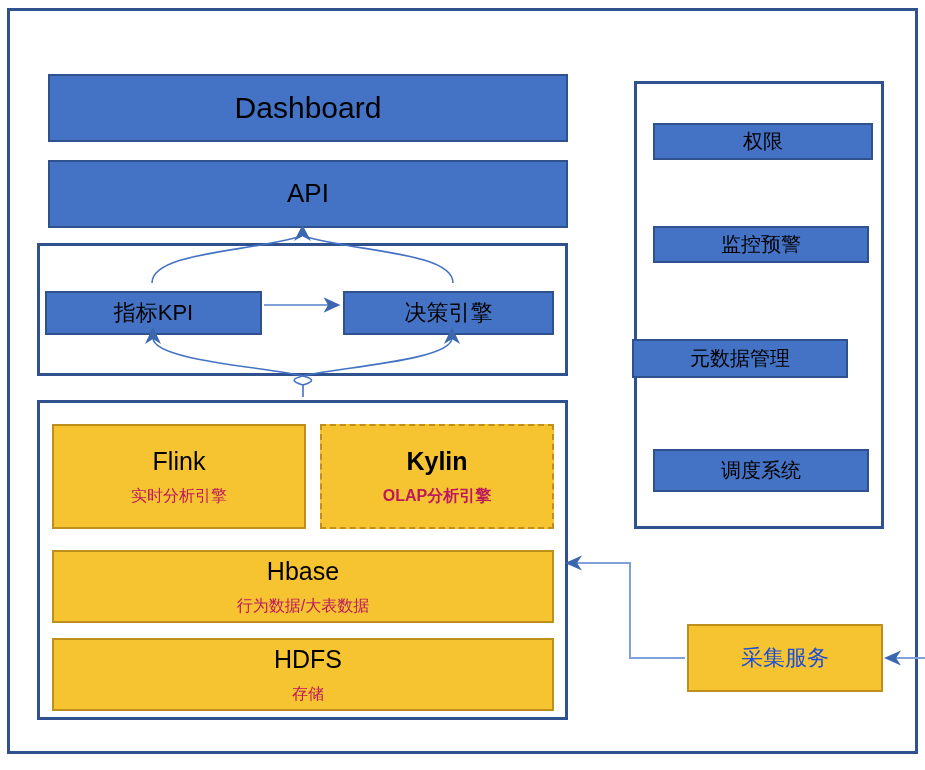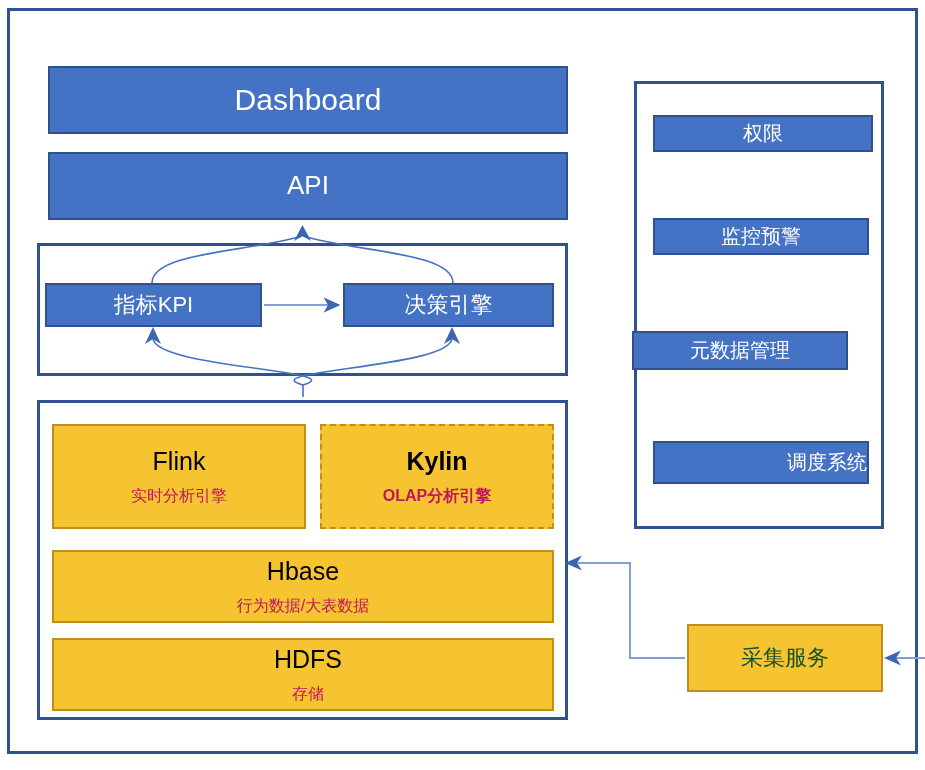--- a/index.html
+++ b/index.html
@@ -30,27 +30,28 @@
   
   .panel {
     border: 3px solid #2F528F;
     background: #ffffff;
   }
 
   
   .box-blue {
     background: #4472C4;
     border: 2px solid #2F528F;
-    color: #ffffff;
+    color: #000000;
     display: flex;
     flex-direction: column;
     align-items: center;
     justify-content: center;
     text-align: center;
     line-height: 1.15;
+    margin-top: 8px;
   }
   
   .box-orange {
     background: #F6C331;
     border: 2px solid #BF8F1E;
     color: #000000;
     display: flex;
     flex-direction: column;
     align-items: center;
     justify-content: center;
@@ -65,21 +66,21 @@
     color: #be185d;
     font-size: 16px;
     margin-top: 2px;
   }
   .box-orange .main {
     font-size: 25px;
     color: #000000;
   }
   .box-orange .solo {
     font-size: 22px;
-    color: #14532d;
+    color: #1d4ed8;
   }
 
   .t-dashboard { font-size: 30px; }
   .t-api { font-size: 26px; }
   .t-mid { font-size: 22px; }
   .t-side { font-size: 20px; }
 
   svg.overlay {
     position: absolute;
     left: 0; top: 0;
@@ -141,21 +142,21 @@
   </div>
 
   <div class="abs box-blue" style="left:653px; top:115px; width:220px; height:37px;">
     <span class="t-side">权限</span>
   </div>
 
   <div class="abs box-blue" style="left:632px; top:331px; width:216px; height:39px;">
     <span class="t-side">元数据管理</span>
   </div>
 
-  <div class="abs box-blue" style="left:653px; top:441px; width:216px; height:43px;align-items:flex-end;">
+  <div class="abs box-blue" style="left:653px; top:441px; width:216px; height:43px;">
     <span class="t-side">调度系统</span>
   </div>
 
   <div class="abs box-orange" style="left:687px; top:624px; width:196px; height:68px;">
     <span class="solo">采集服务</span>
   </div>
 
   <svg class="overlay" viewBox="0 0 925 770">
     <defs>
       <marker id="arw" markerWidth="9" markerHeight="9" refX="7.2" refY="4.5" orient="auto" markerUnits="strokeWidth">

